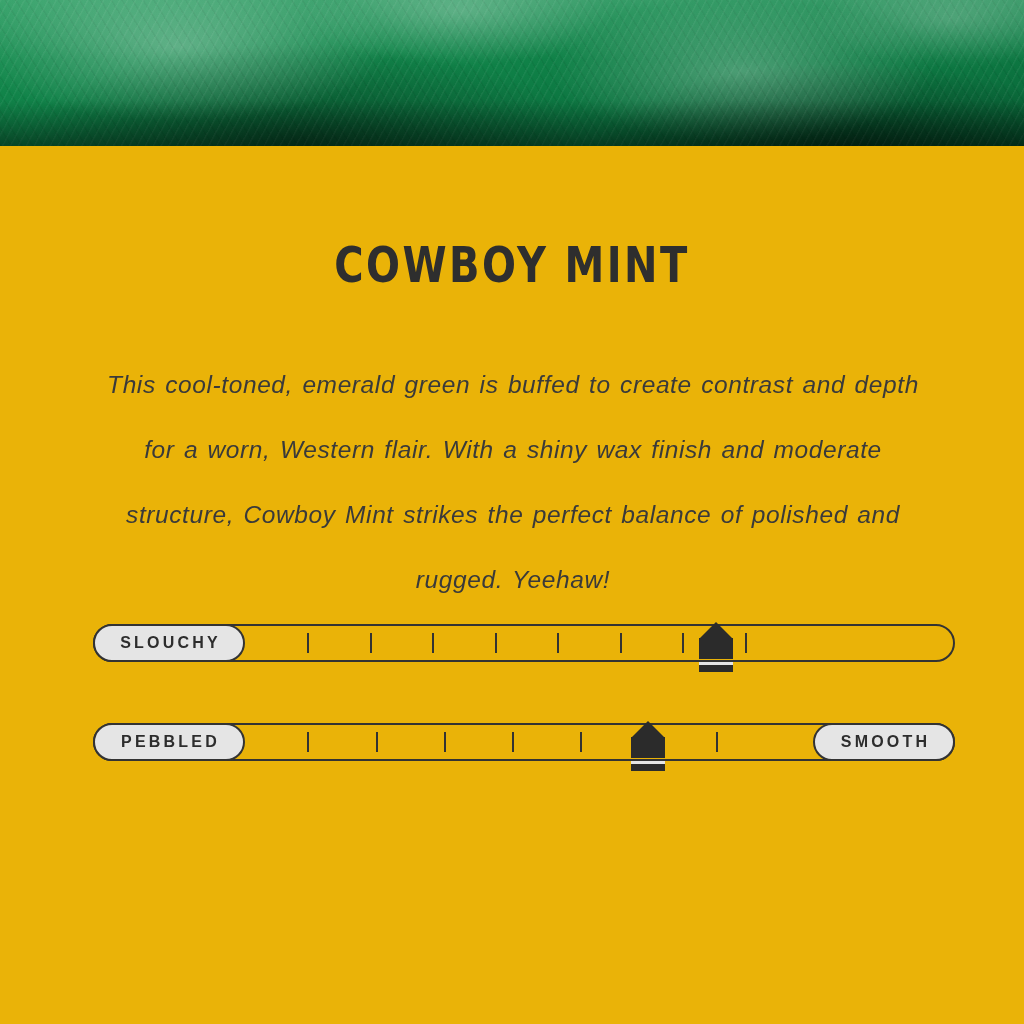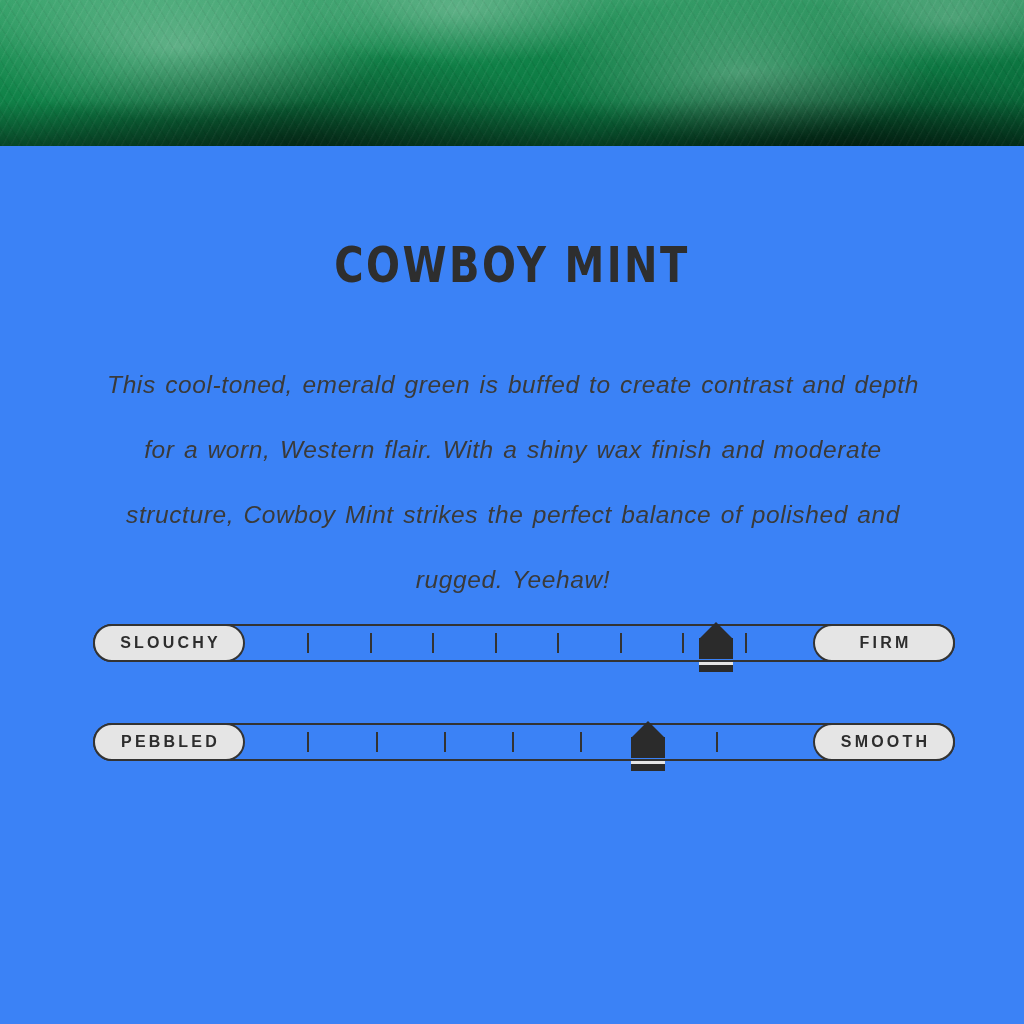--- a/index.html
+++ b/index.html
@@ -11,21 +11,21 @@
     height: 1024px;
     background: #e6e6e6;
     font-family: "Liberation Sans", sans-serif;
     overflow: hidden;
   }
 
   .page {
     position: relative;
     width: 1024px;
     height: 1024px;
-    background: #3b82f6;
+    background: #eab308;
     box-sizing: border-box;
   }
 
   
   .photo-band {
     position: absolute;
     top: 0;
     left: 0;
     width: 1024px;
     height: 146px;
@@ -225,21 +225,20 @@
 
     <div class="title">COWBOY MINT</div>
 
     <div class="description">This cool-toned, emerald green is buffed to create contrast and depth for a worn, Western flair. With a shiny wax finish and moderate structure, Cowboy Mint strikes the perfect balance of polished and rugged. Yeehaw!</div>
 
     <div class="scales">
 
       <div class="scale-row">
         <div class="scale-track"></div>
         <div class="cap left">SLOUCHY</div>
-        <div class="cap right">FIRM</div>
         <div class="ticks">
           <div class="tick" style="left:11%"></div>
           <div class="tick" style="left:22%"></div>
           <div class="tick" style="left:33%"></div>
           <div class="tick" style="left:44%"></div>
           <div class="tick" style="left:55%"></div>
           <div class="tick" style="left:66%"></div>
           <div class="tick" style="left:77%"></div>
           <div class="tick" style="left:88%"></div>
           <div class="marker" style="left:calc(83% - 17px)">

